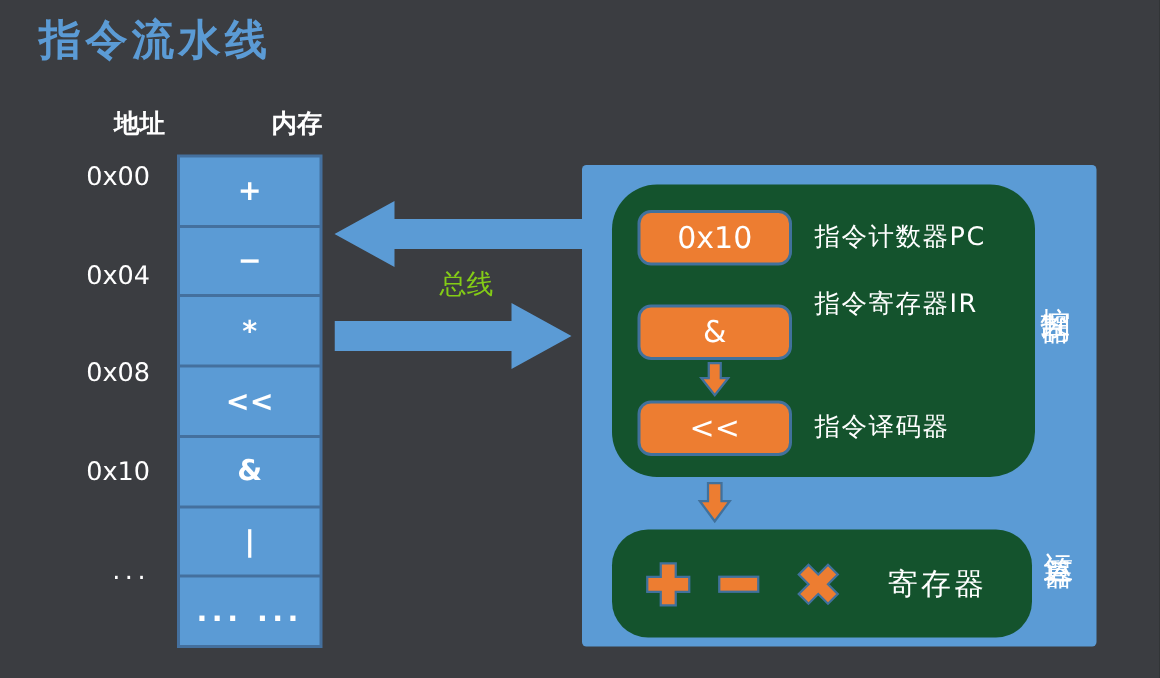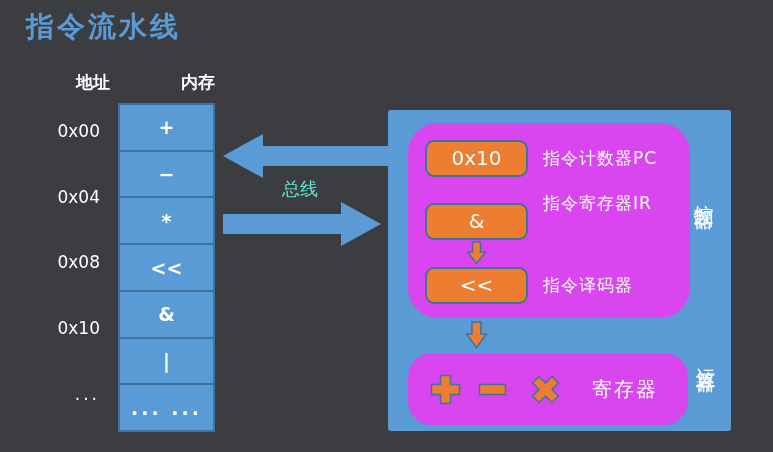--- a/index.html
+++ b/index.html
@@ -15,33 +15,33 @@
   
   .mem-col{
     left:118px;top:103px;width:97px;height:329px;box-sizing:border-box;
     display:flex;flex-direction:column;background:#44709e;padding:2px;gap:2px;
   }
   .mem-cell{
     flex:1;background:#5B9BD5;display:flex;align-items:center;justify-content:center;
     font-size:19px;font-weight:bold;color:#fff;
   }
   .addr-col{
-    left:22px;top:98px;width:84px;height:329px;display:flex;flex-direction:column;
+    left:22px;top:85px;width:84px;height:329px;display:flex;flex-direction:column;
   }
   .addr-cell{
     flex:1;display:flex;align-items:center;justify-content:flex-end;
     padding-right:6px;font-size:17px;color:#fff;
   }
   
-  .bus-label{left:262px;top:177px;width:76px;text-align:center;font-size:18px;color:#5eead4;}
+  .bus-label{left:273px;top:177px;width:76px;text-align:center;font-size:18px;color:#84cc16;}
   .big-arrow{display:block;}
   .big-arrow polygon{fill:#5B9BD5;}
   
   .cpu{left:388px;top:110px;width:343px;height:321px;background:#5B9BD5;border-radius:3px;}
-  .green-box{position:absolute;background:#d946ef;border-radius:30px;}
+  .green-box{position:absolute;background:#14532d;border-radius:30px;}
   .ctrl-box{left:20px;top:13px;width:282px;height:195px;}
   .alu-box{left:20px;top:243px;width:280px;height:72px;border-radius:24px;
     display:flex;align-items:center;padding-left:22px;box-sizing:border-box;}
   .stage-box{
     position:absolute;left:37px;width:103px;height:37px;box-sizing:border-box;
     background:#ED7D31;border:2px solid #41719C;border-radius:9px;
     color:#fff;font-size:20px;text-align:center;line-height:32px;font-weight:500;
   }
   .stage-label{
     position:absolute;left:155px;height:37px;line-height:37px;

